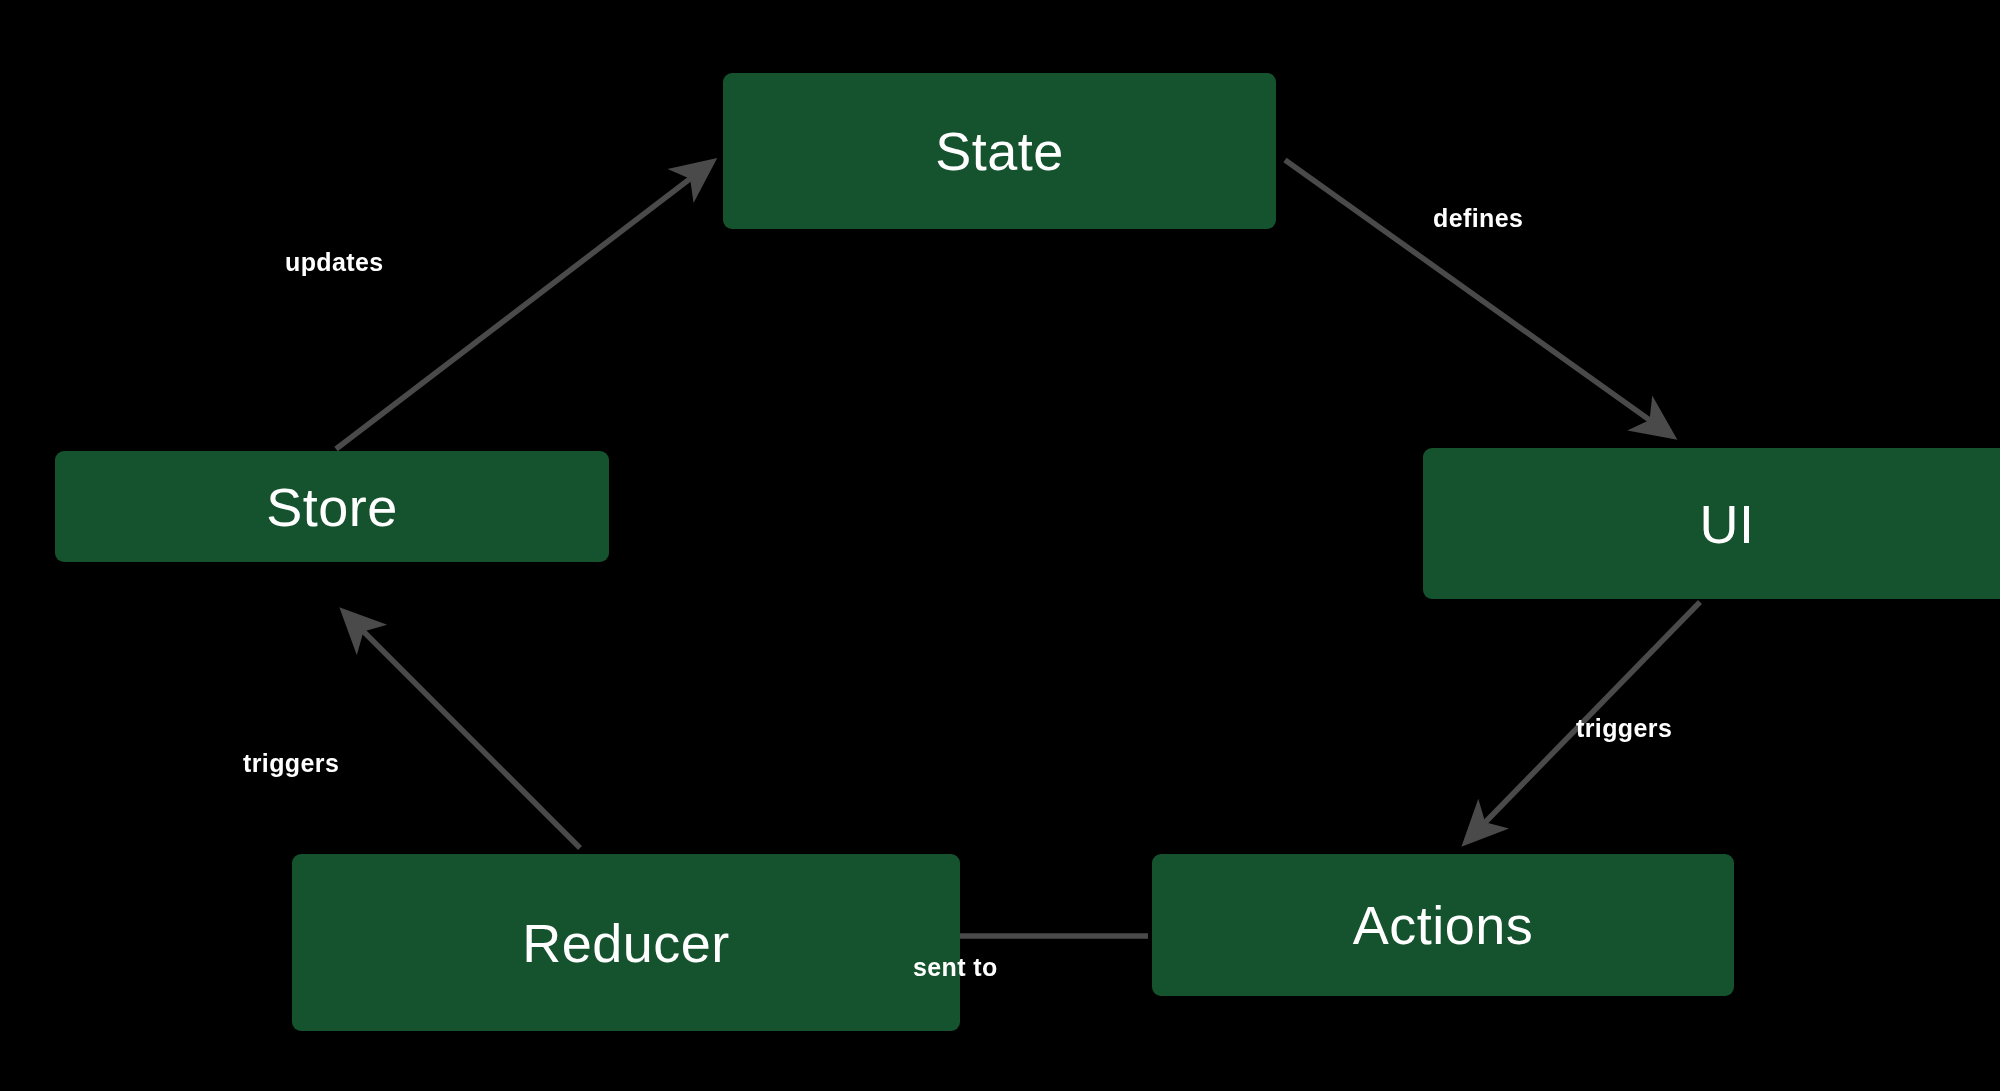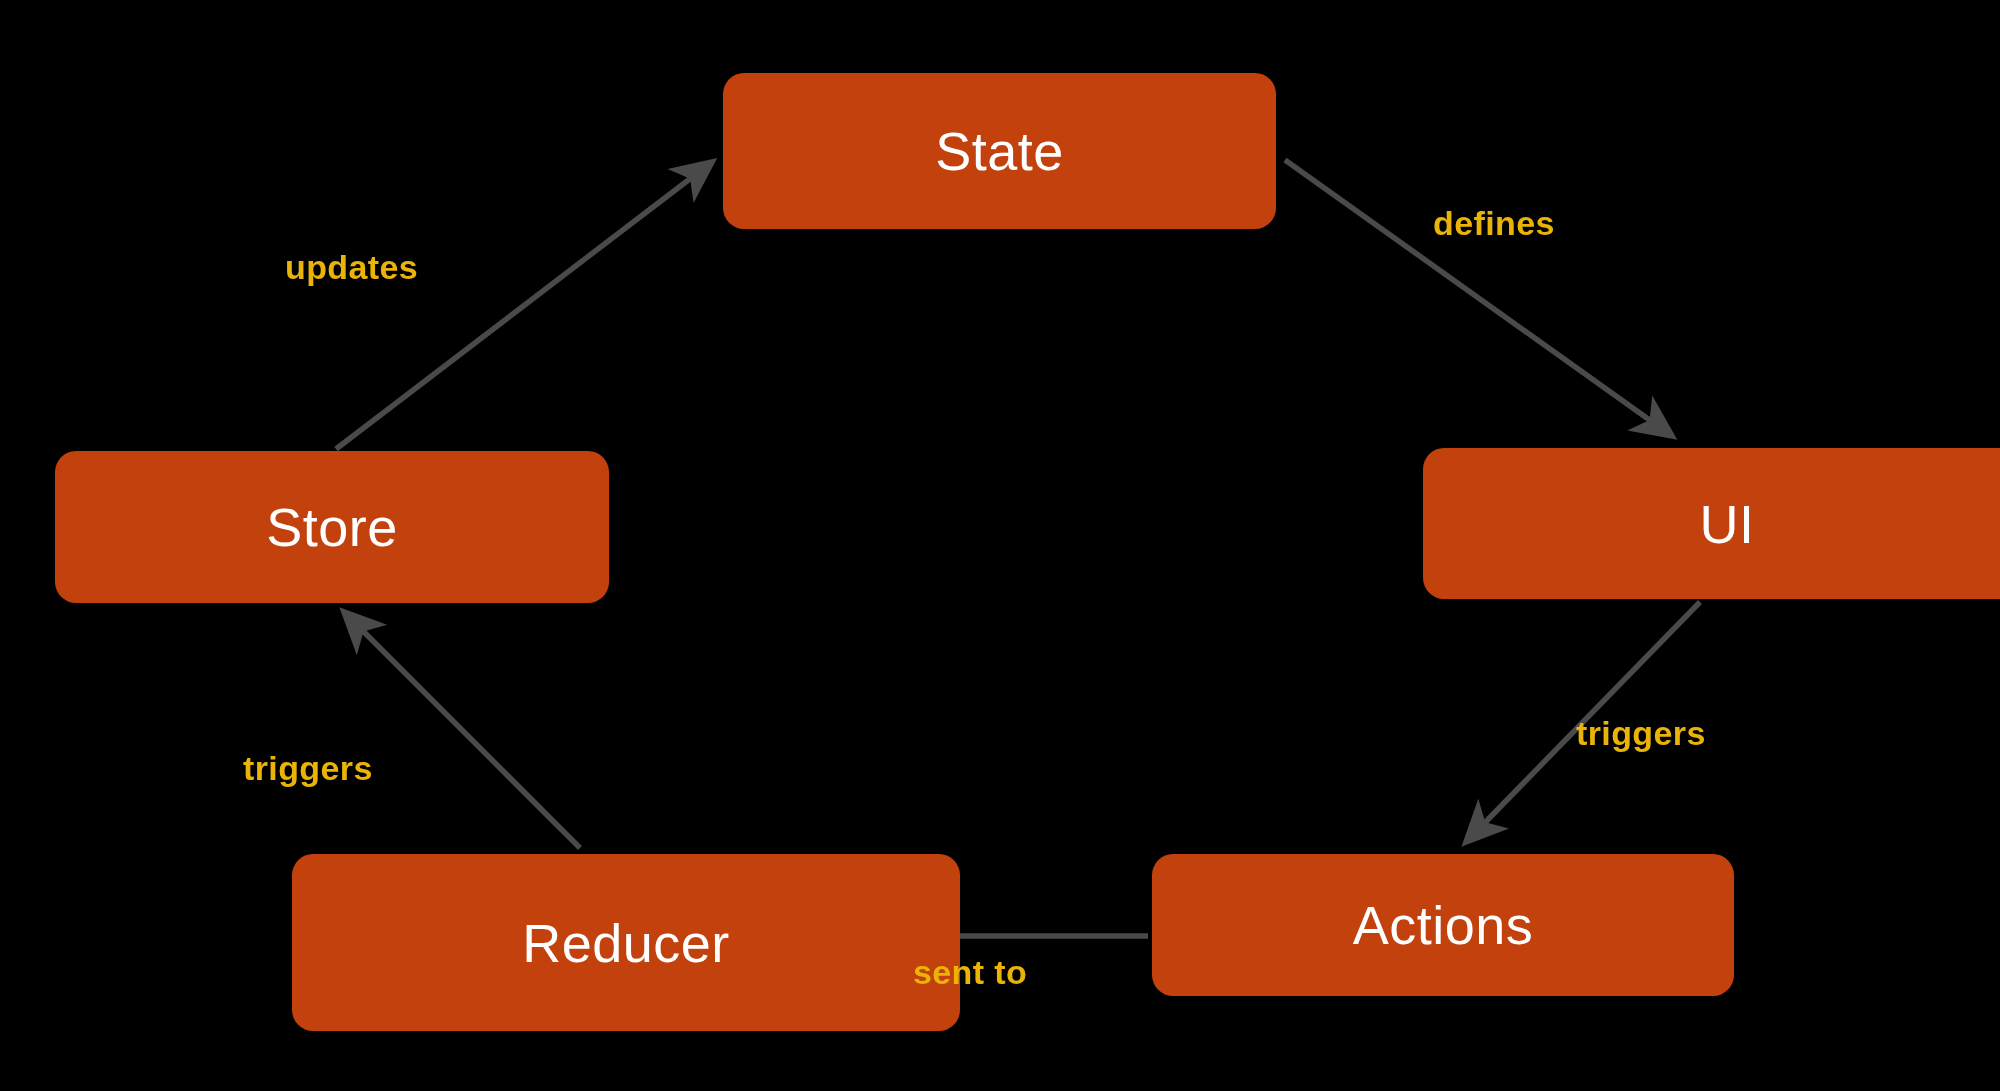--- a/index.html
+++ b/index.html
@@ -20,45 +20,45 @@
     left: 0;
     top: 0;
     width: 2000px;
     height: 1091px;
   }
   .node {
     position: absolute;
     display: flex;
     align-items: center;
     justify-content: center;
-    border-radius: 21px;
-    background: #c2410c;
+    border-radius: 9px;
+    background: #14532d;
     box-sizing: border-box;
   }
   .node-label {
     color: #ffffff;
     font-size: 54px;
     font-weight: 500;
     letter-spacing: 0.5px;
     line-height: 1;
     white-space: nowrap;
   }
   .edge-label {
     position: absolute;
-    color: #eab308;
-    font-size: 34px;
+    color: #ffffff;
+    font-size: 25px;
     font-weight: bold;
     letter-spacing: 0.4px;
     line-height: 1;
     white-space: nowrap;
   }
 
   
   #node-state   { left: 723px;  top: 73px;  width: 553px; height: 156px; }
-  #node-store   { left: 55px;   top: 451px; width: 554px; height: 152px; }
+  #node-store   { left: 55px;   top: 451px; width: 554px; height: 111px; }
   #node-ui      { left: 1423px; top: 448px; width: 608px; height: 151px; }
   #node-reducer { left: 292px;  top: 854px; width: 668px; height: 177px; }
   #node-actions { left: 1152px; top: 854px; width: 582px; height: 142px; }
 
   
   #label-contains { left: 285px;  top: 250px; }
   #label-defines  { left: 1433px; top: 206px; }
   #label-triggers { left: 1576px; top: 716px; }
   #label-updates  { left: 243px;  top: 751px; }
   #label-sentto   { left: 913px;  top: 955px; }

